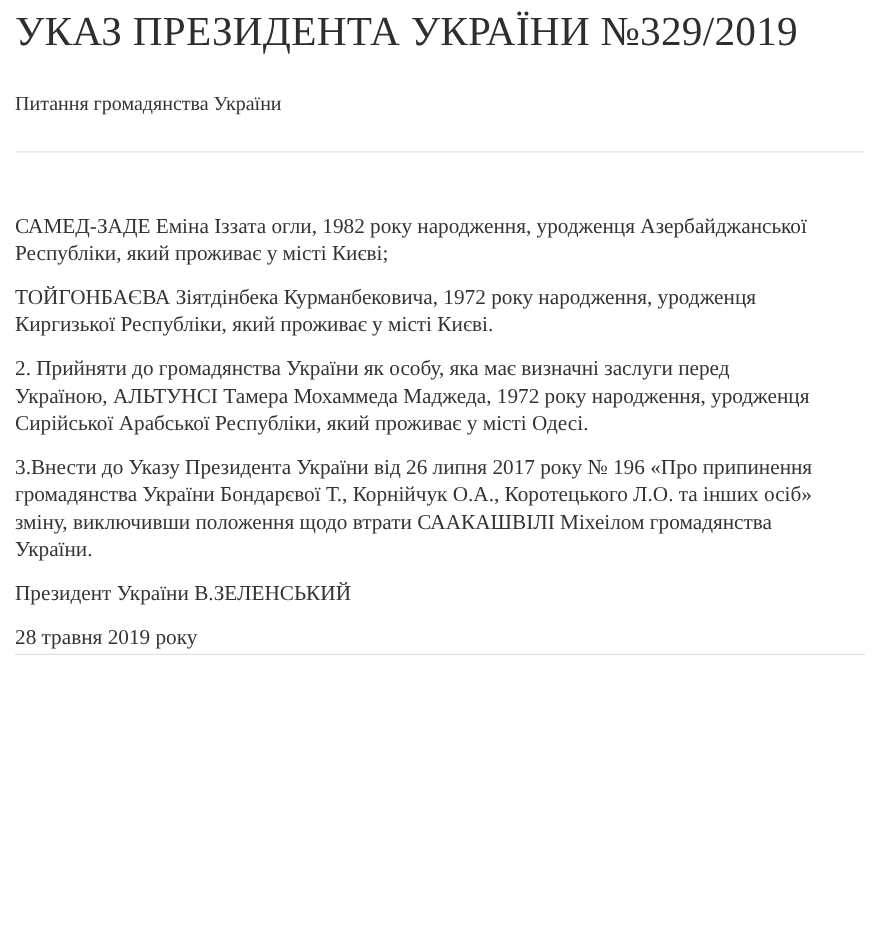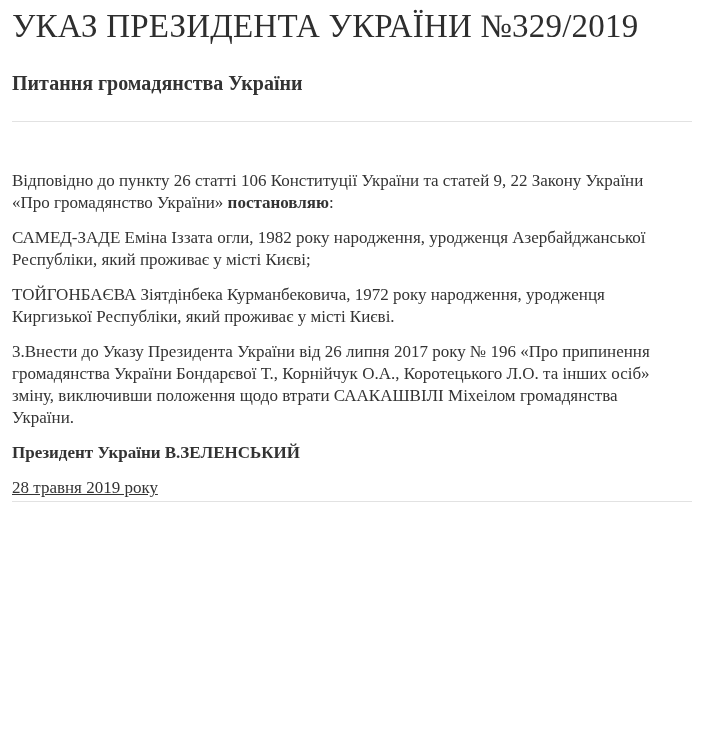--- a/index.html
+++ b/index.html
@@ -21,23 +21,23 @@
   .doc-title {
     font-size: 33px;
     line-height: 40px;
     font-weight: 400;
     letter-spacing: 0.2px;
     color: #2e2e2e;
     margin: 0 0 24px 0;
     white-space: pre;
   }
   .doc-subtitle {
-    font-size: 20px;
+    font-size: 16px;
     line-height: 27px;
-    font-weight: 700;
+    font-weight: 400;
     color: #333333;
     margin: 0 0 24px 0;
     white-space: pre;
   }
   .divider {
     border: none;
     border-top: 1px solid #e2e2e2;
     height: 0;
     margin: 0;
   }
@@ -48,25 +48,24 @@
     font-size: 17px;
     line-height: 22px;
     margin: 0 0 13px 0;
     white-space: pre-line;
     color: #333333;
   }
   .bold {
     font-weight: 700;
   }
   p.signature {
-    font-weight: 700;
+    font-weight: 400;
   }
   p.doc-date {
     margin-bottom: 2px;
-    text-decoration: underline;
   }
   .bottom-divider {
     border: none;
     border-top: 1px solid #e2e2e2;
     height: 0;
     margin: 0;
   }
 </style>
 </head>
 <body>
@@ -74,32 +73,33 @@
 <div class="page">
 
   <h1 class="doc-title">УКАЗ ПРЕЗИДЕНТА УКРАЇНИ №329/2019</h1>
 
   <h2 class="doc-subtitle">Питання громадянства України</h2>
 
   <hr class="divider">
 
   <div class="doc-body">
 
-    <p><span>Відповідно до пункту 26 статті 106 Конституції України та статей 9, 22 Закону України</span>
-<span>«Про громадянство України» </span><span class="bold">постановляю</span><span>:</span></p>
 
 
 
 
     <p>САМЕД-ЗАДЕ Еміна Іззата огли, 1982 року народження, уродженця Азербайджанської
 Республіки, який проживає у місті Києві;</p>
 
     <p>ТОЙГОНБАЄВА Зіятдінбека Курманбековича, 1972 року народження, уродженця
 Киргизької Республіки, який проживає у місті Києві.</p>
 
+    <p>2. Прийняти до громадянства України як особу, яка має визначні заслуги перед
+Україною, АЛЬТУНСІ Тамера Мохаммеда Маджеда, 1972 року народження, уродженця
+Сирійської Арабської Республіки, який проживає у місті Одесі.</p>
 
     <p>3.Внести до Указу Президента України від 26 липня 2017 року № 196 «Про припинення
 громадянства України Бондарєвої Т., Корнійчук О.А., Коротецького Л.О. та інших осіб»
 зміну, виключивши положення щодо втрати СААКАШВІЛІ Міхеілом громадянства
 України.</p>
 
     <p class="signature">Президент України В.ЗЕЛЕНСЬКИЙ</p>
 
     <p class="doc-date">28 травня 2019 року</p>
 

